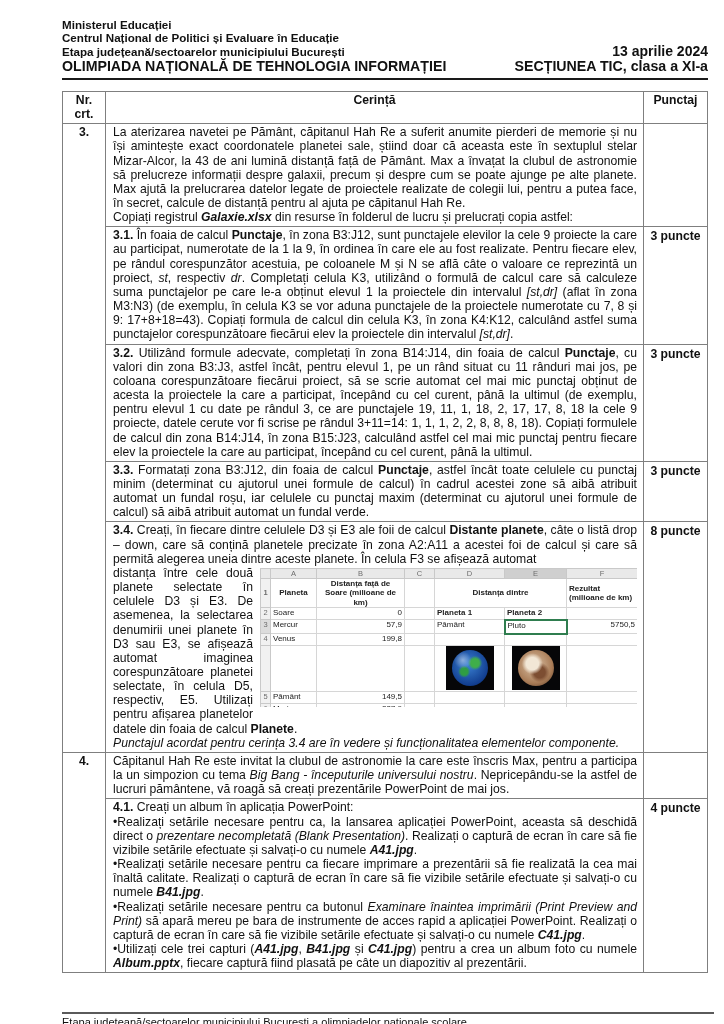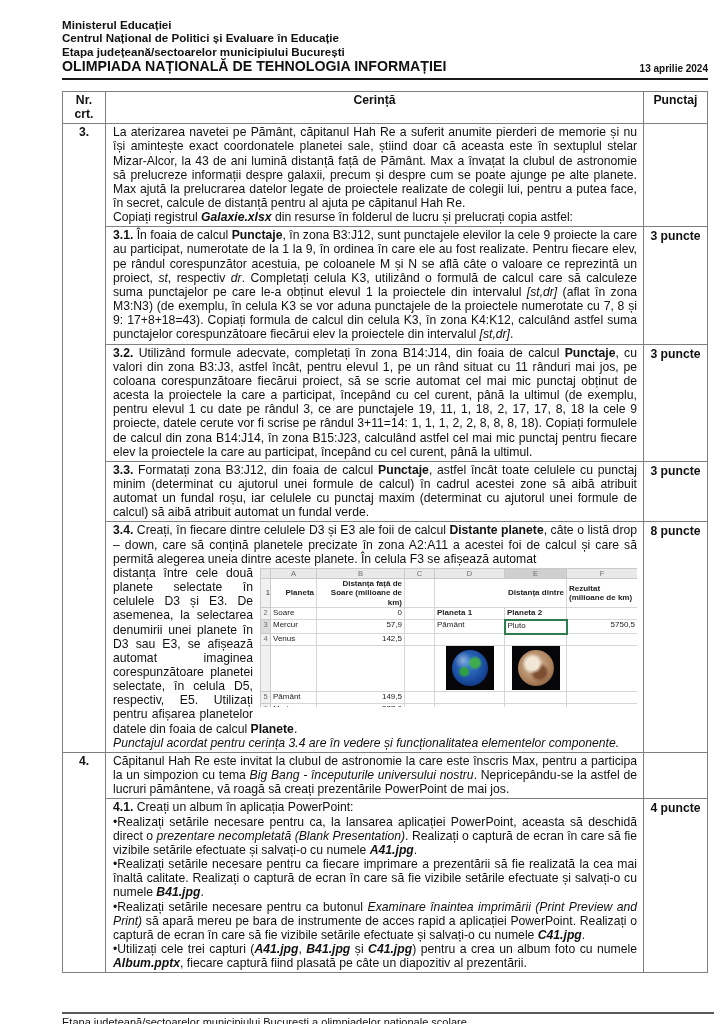--- a/index.html
+++ b/index.html
@@ -7,21 +7,21 @@
     width:724px;height:1024px;overflow:hidden;background:#ffffff;color:#111;
     font-family:"Liberation Sans","DejaVu Sans",sans-serif;position:relative;
   }
   .page{padding:18px 16px 0 62px;border-radius:15px;}
   
   .hdr{display:flex;justify-content:space-between;align-items:flex-end;
        border-bottom:2px solid #1a1a1a;padding-bottom:3px;width:646px;}
   .hdr-left div{font-weight:bold;font-size:11.6px;line-height:13.4px;}
   .hdr-left .big{font-size:14.2px;line-height:17px;}
   .hdr-right{text-align:right;}
-  .hdr-right .date{font-weight:bold;font-size:10px;line-height:13.4px;}
+  .hdr-right .date{font-weight:bold;font-size:14px;line-height:13.4px;}
   .hdr-right .sect{font-weight:bold;font-size:14.2px;line-height:17px;}
   
   table.req{border-collapse:collapse;margin-top:11px;width:646px;table-layout:fixed;}
   table.req th,table.req td{border:1px solid #7f7f7f;vertical-align:top;}
   table.req th{font-size:12.2px;font-weight:bold;text-align:center;padding:2px 1px;line-height:13.5px;}
   th.h-nr{width:40px;white-space:pre-line;margin-left:12px;}
   th.h-pts{width:61px;}
   td.nr{width:40px;text-align:center;font-weight:bold;font-size:12.2px;padding-top:1px;}
   td.cer{padding:1px 6px 2px 7px;font-size:12.2px;line-height:14.15px;}
   td.pts{width:61px;text-align:center;font-weight:bold;font-size:12.2px;padding-top:2px;}
@@ -33,21 +33,21 @@
   
   .xls-clip{float:right;width:377px;height:139px;overflow:hidden;margin:2px 0 3px 7px;background:#fff;}
   table.xls{border-collapse:collapse;table-layout:fixed;width:377px;font-size:8px;line-height:9px;color:#222;}
   table.xls td{border:1px solid #d6d6d6;padding:0 2px;overflow:hidden;white-space:nowrap;}
   table.xls td.xh{background:#e9e9e9;color:#6d6d6d;border:1px solid #c9c9c9;text-align:center;
                   font-size:7.5px;padding:0;}
   table.xls td.xh.sel{background:#cfcfcf;}
   table.xls td.xn{background:#f1f1f1;color:#6d6d6d;border:1px solid #c9c9c9;text-align:center;
                   font-size:7.5px;padding:0;}
   table.xls td.xn.sel{background:#dcdcdc;}
-  table.xls tr.r1 td{white-space:normal;text-align:right;font-weight:bold;vertical-align:middle;line-height:9.5px;}
+  table.xls tr.r1 td{white-space:normal;text-align:center;font-weight:bold;vertical-align:middle;line-height:9.5px;}
   table.xls tr.r1 td.f1{text-align:left;}
   table.xls td.num{text-align:right;}
   table.xls td.bold{font-weight:bold;margin-left:40px;}
   td.selcell{border:2px solid #2f7d4f !important;position:relative;font-weight:normal;}
   .dd{position:absolute;right:-15px;top:0;width:13px;height:11px;border:1px solid #ababab;
       background:#f6f6f6;color:#555;font-size:7px;line-height:11px;text-align:center;}
   .pbox{width:48px;height:44px;background:#060608;display:flex;align-items:center;justify-content:center;margin:0 auto;}
   .earth{width:36px;height:36px;border-radius:50%;
     background:
       radial-gradient(circle at 30% 28%, rgba(255,255,255,.45), rgba(255,255,255,0) 24%),
@@ -71,20 +71,21 @@
 
   <div class="hdr">
     <div class="hdr-left">
       <div>Ministerul Educației</div>
       <div>Centrul Național de Politici și Evaluare în Educație</div>
       <div>Etapa județeană/sectoarelor municipiului București</div>
       <div class="big">OLIMPIADA NAȚIONALĂ DE TEHNOLOGIA INFORMAȚIEI</div>
     </div>
     <div class="hdr-right">
       <div class="date">13 aprilie 2024</div>
+      <div class="sect">SECȚIUNEA TIC, clasa a XI-a</div>
     </div>
   </div>
 
   <table class="req">
     <tbody>
         <tr>
       <th class="h-nr">Nr.
 crt.</th>
       <th>Cerință</th>
       <th class="h-pts">Punctaj</th>
@@ -171,21 +172,21 @@
                 <td>Pământ</td>
                 <td class="selcell">
                   <span>Pluto</span>
                   <span class="dd">▾</span>
                 </td>
                 <td class="num">5750,5</td>
               </tr>
               <tr style="height:12px">
                 <td class="xn">4</td>
                 <td>Venus</td>
-                <td class="num">142,5</td>
+                <td class="num">199,8</td>
                 <td></td>
                 <td></td>
                 <td></td>
                 <td></td>
               </tr>
               <tr style="height:46px">
                 <td class="xn"></td>
                 <td></td>
                 <td></td>
                 <td></td>

